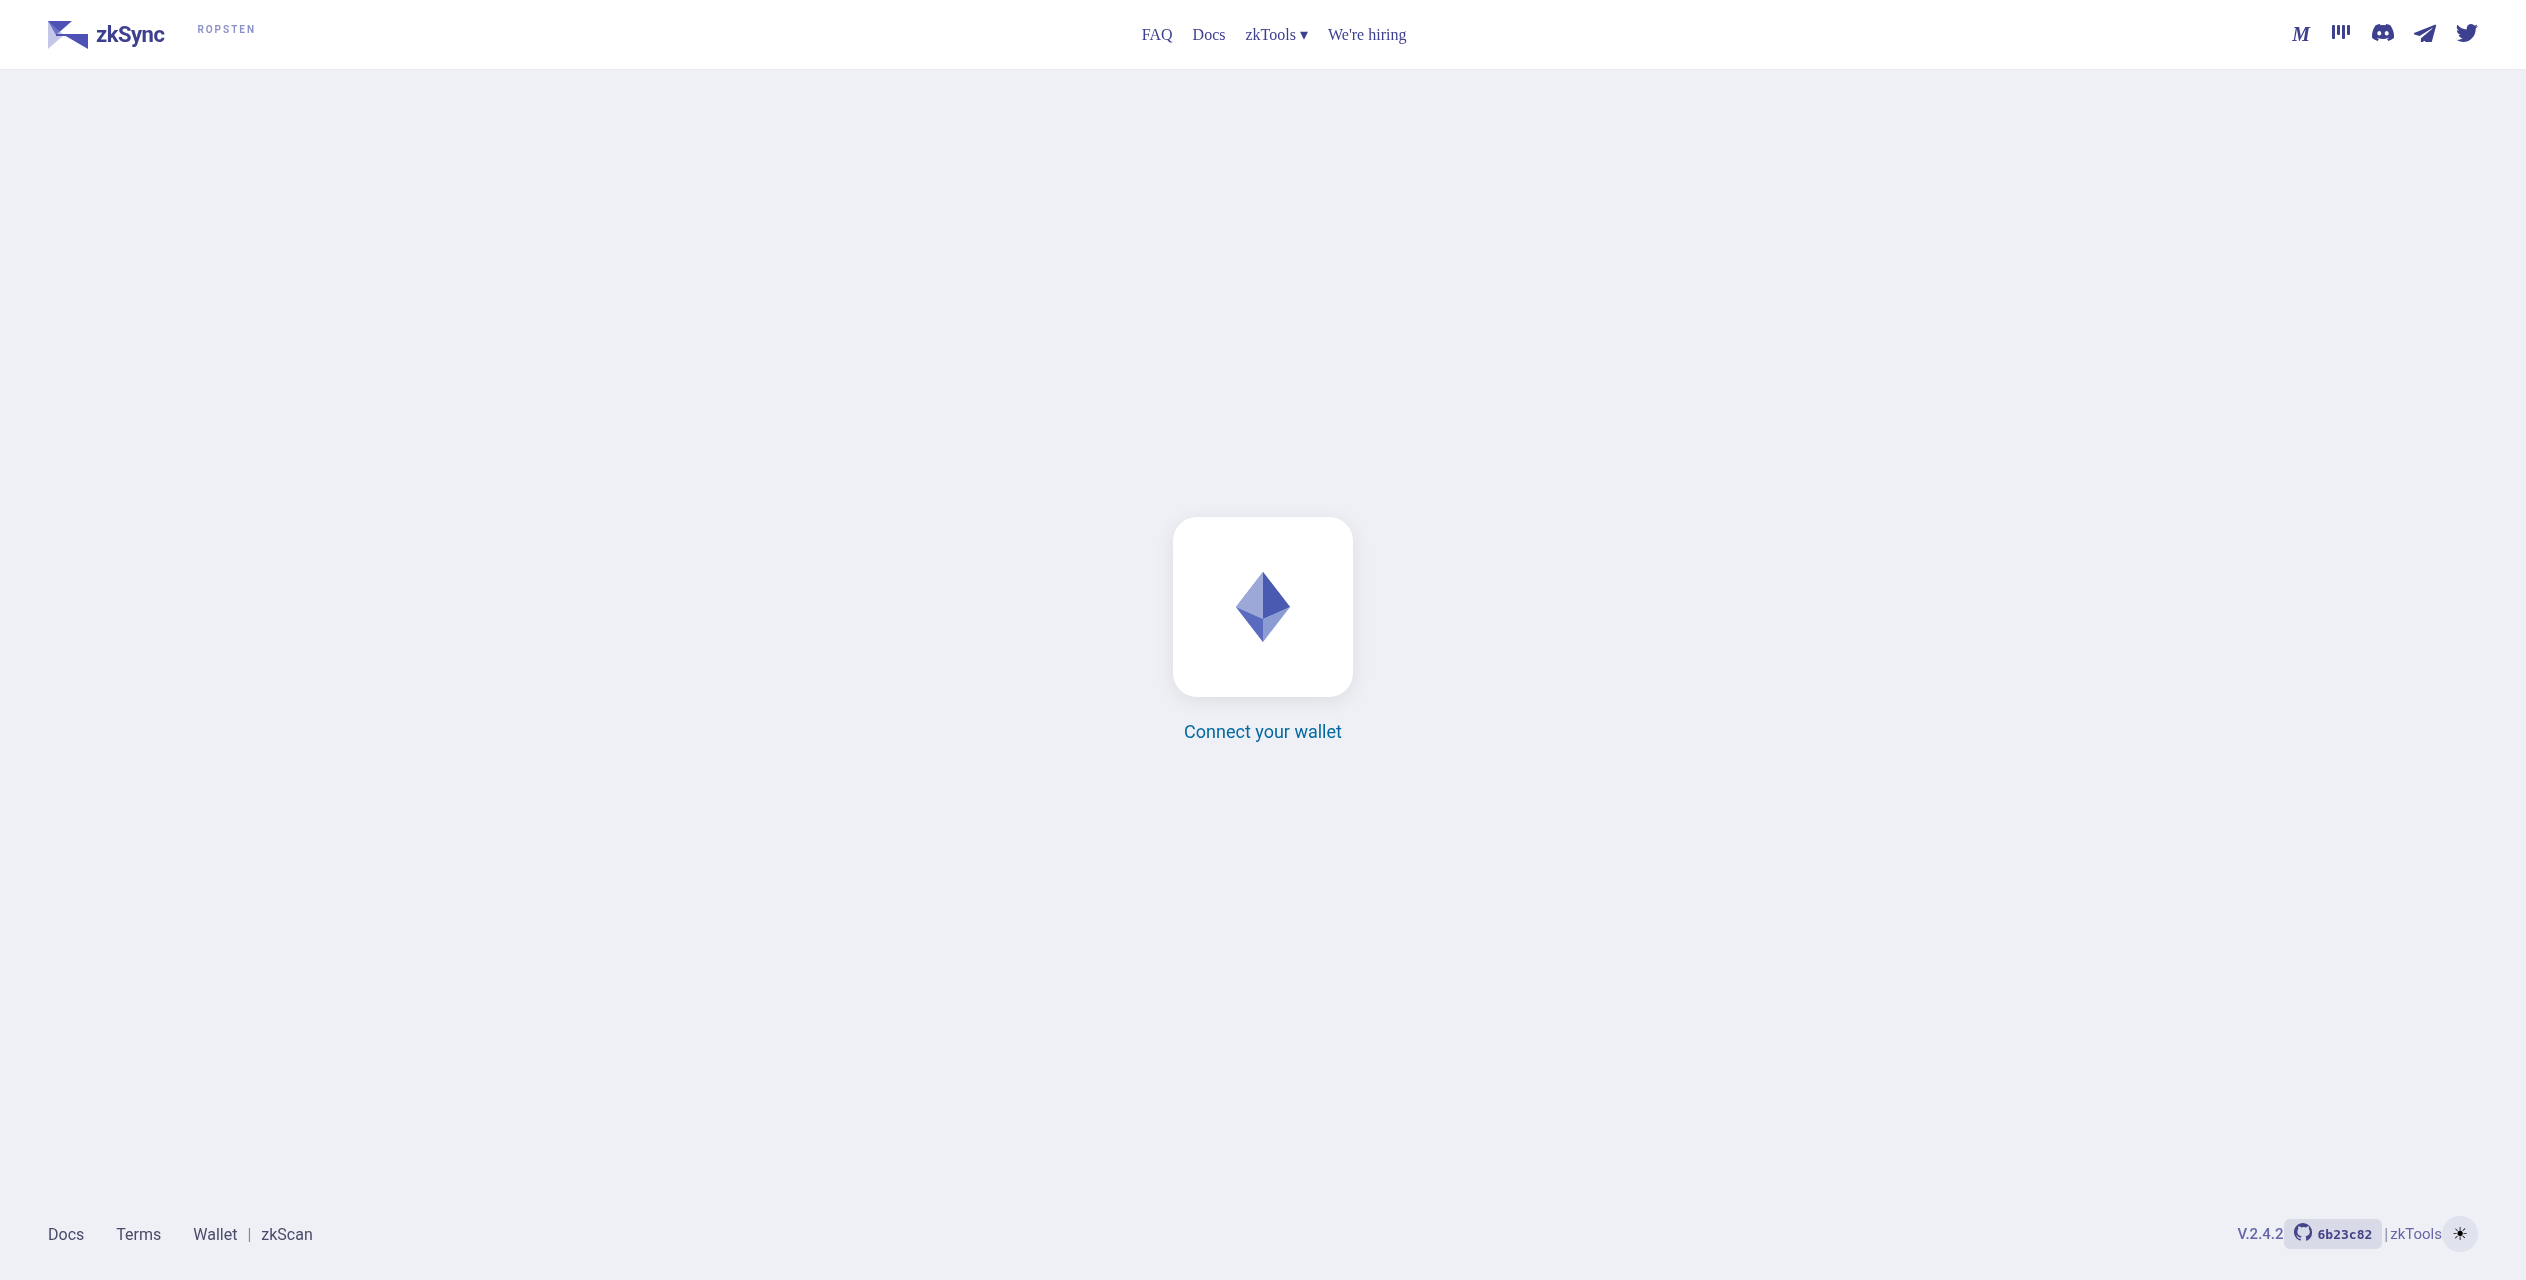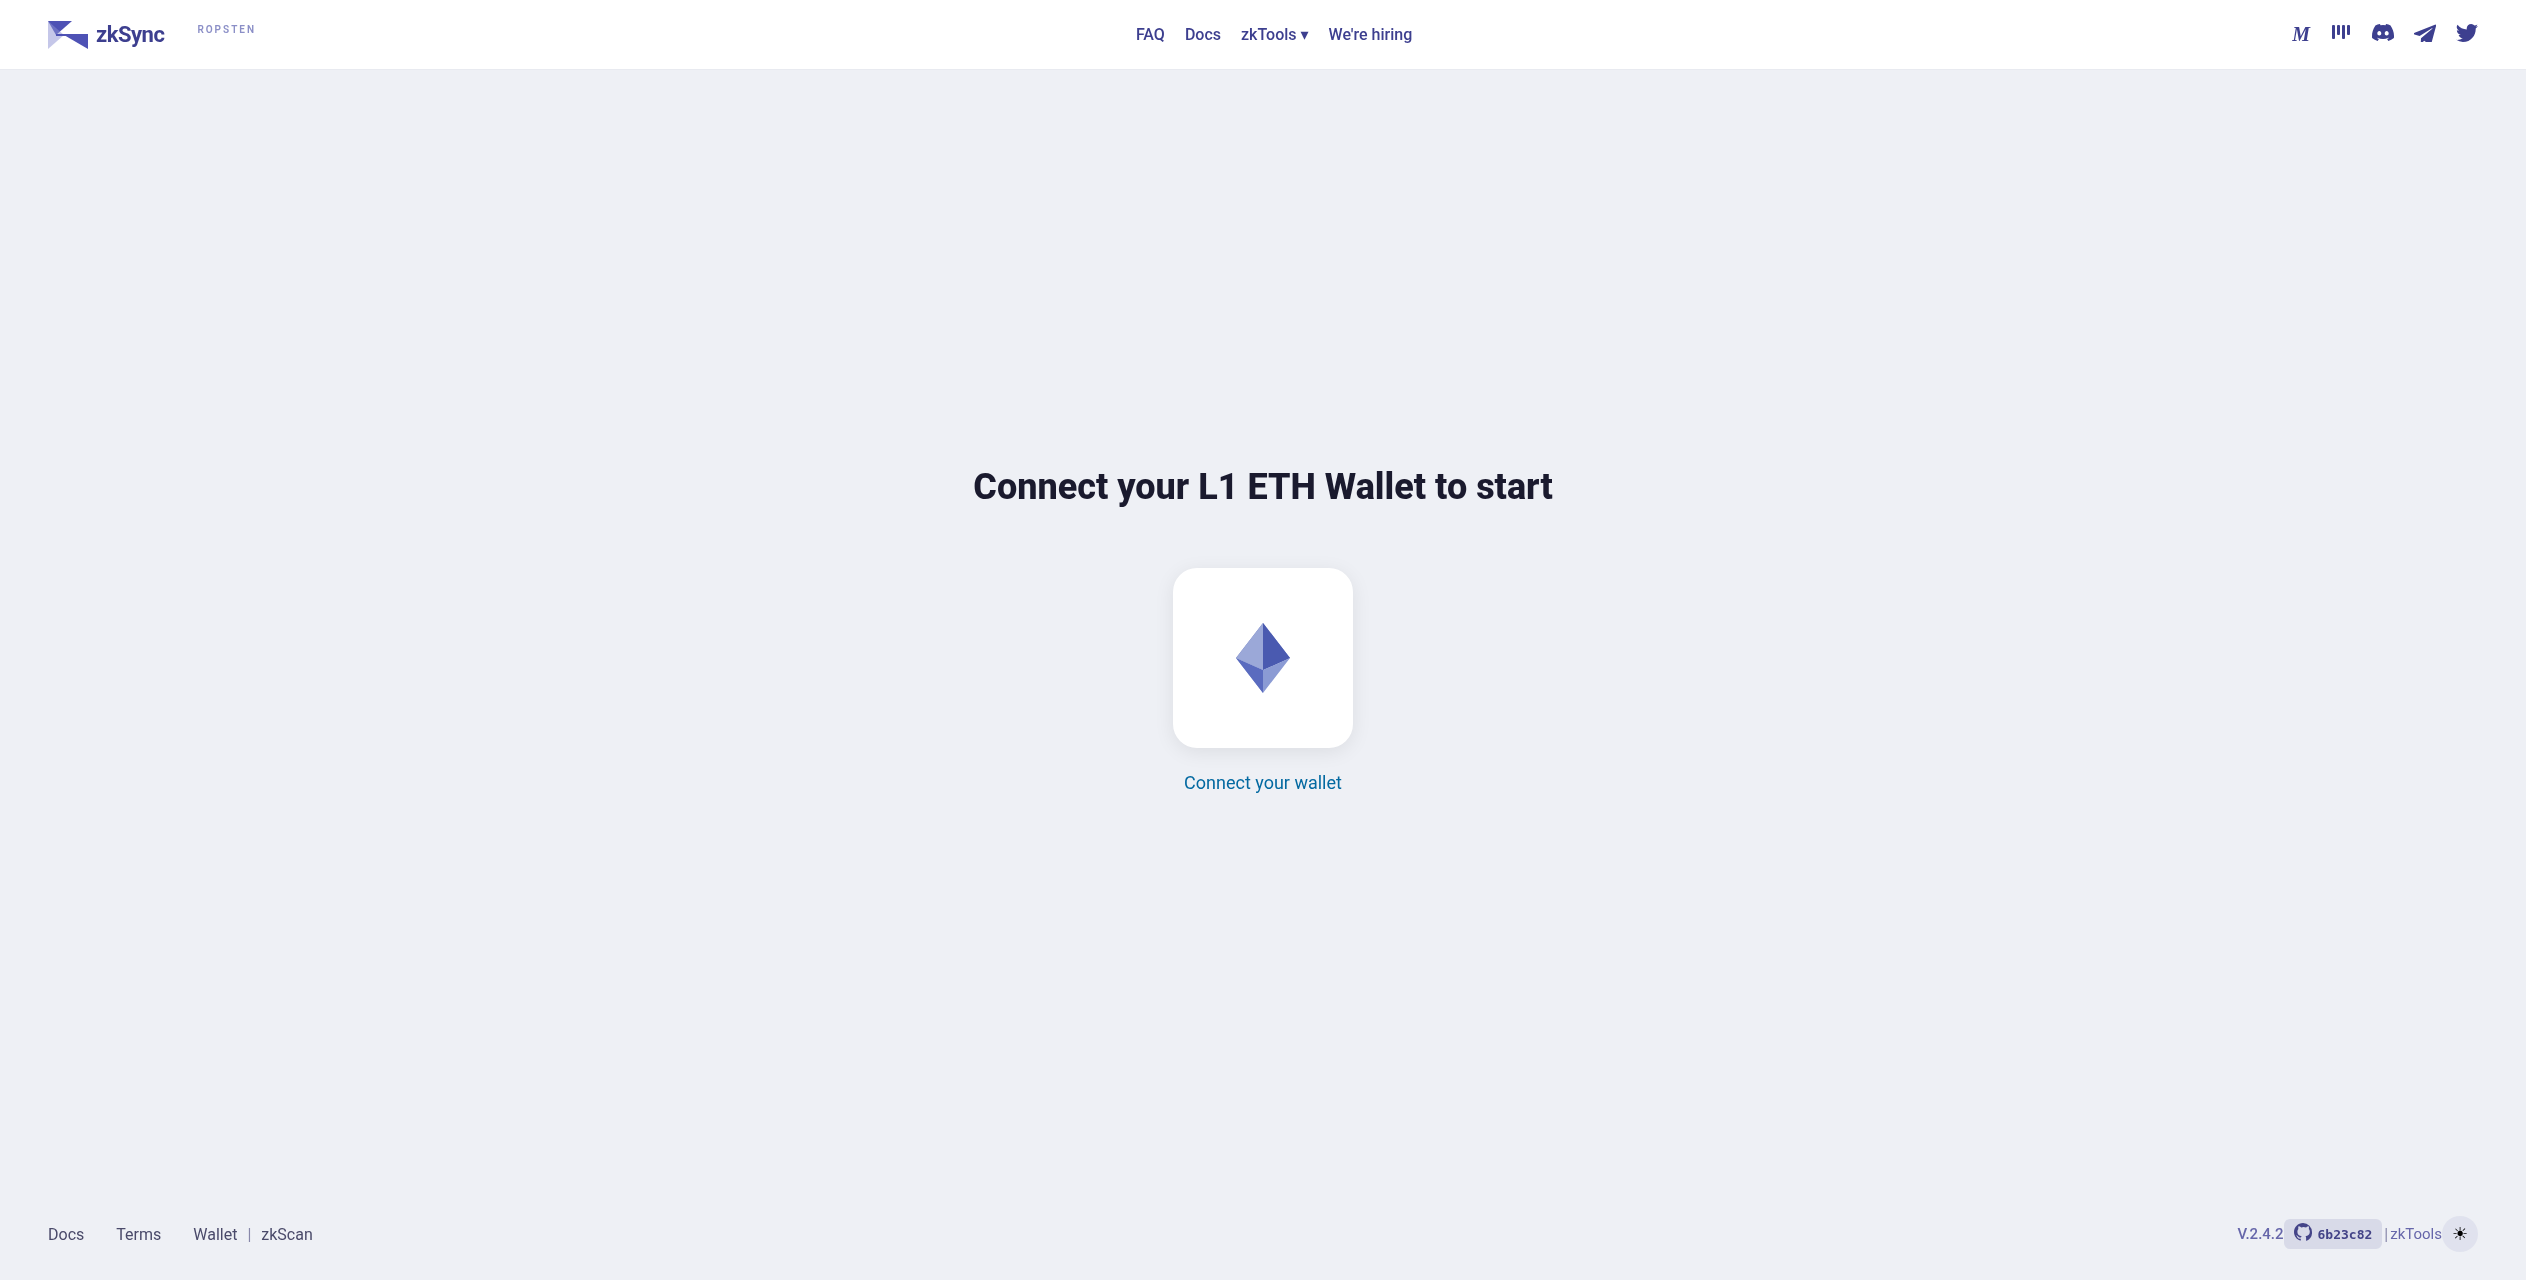--- a/index.html
+++ b/index.html
@@ -66,20 +66,21 @@
       letter-spacing: 2px;
       text-transform: uppercase;
       margin-top: 1px;
       padding-left: 33px;
     }
 
     nav {
       display: flex;
       align-items: center;
       gap: 20px;
+      font-family: Liberation Serif, serif;
     }
 
     .nav-link {
       font-size: 16px;
       color: #3d3f8f;
       text-decoration: none;
       font-weight: 500;
       cursor: pointer;
       display: flex;
       align-items: center;
@@ -295,21 +296,20 @@
       <span>
         <svg width="22" height="18" viewBox="0 0 22 18" fill="#3d3f8f">
           <path d="M22 2.1a9 9 0 0 1-2.6.7A4.5 4.5 0 0 0 21.4.4a9 9 0 0 1-2.9 1.1A4.5 4.5 0 0 0 15.2 0c-2.5 0-4.5 2-4.5 4.5 0 .4 0 .7.1 1A12.8 12.8 0 0 1 1.5.8a4.5 4.5 0 0 0 1.4 6A4.5 4.5 0 0 1 .9 6.3v.1c0 2.2 1.6 4 3.7 4.4a4.5 4.5 0 0 1-2 .1 4.5 4.5 0 0 0 4.2 3.1 9 9 0 0 1-5.6 1.9c-.4 0-.7 0-1-.1A12.7 12.7 0 0 0 6.9 18c8.3 0 12.8-6.9 12.8-12.8v-.6A9 9 0 0 0 22 2.1z"></path>
         </svg>
       </span>
     </a>
   </div>
 </header>
 
 <main>
-  <h1 class="page-title">Connect your L1 ETH Wallet to start</h1>
 
   <div class="wallet-card">
     <svg class="eth-logo" viewBox="0 0 90 90" fill="none" xmlns="http://www.w3.org/2000/svg">
 
       <polygon points="45,10 72,45 45,57 18,45" fill="#6b7ac4"></polygon>
       <polygon points="45,10 72,45 45,57" fill="#4a5ab0"></polygon>
       <polygon points="45,57 72,45 45,80 18,45" fill="#8b9bd4"></polygon>
       <polygon points="45,57 18,45 45,80" fill="#5a6bbf"></polygon>
       <polygon points="45,10 18,45 45,57" fill="#9ba8d8"></polygon>
     </svg>

